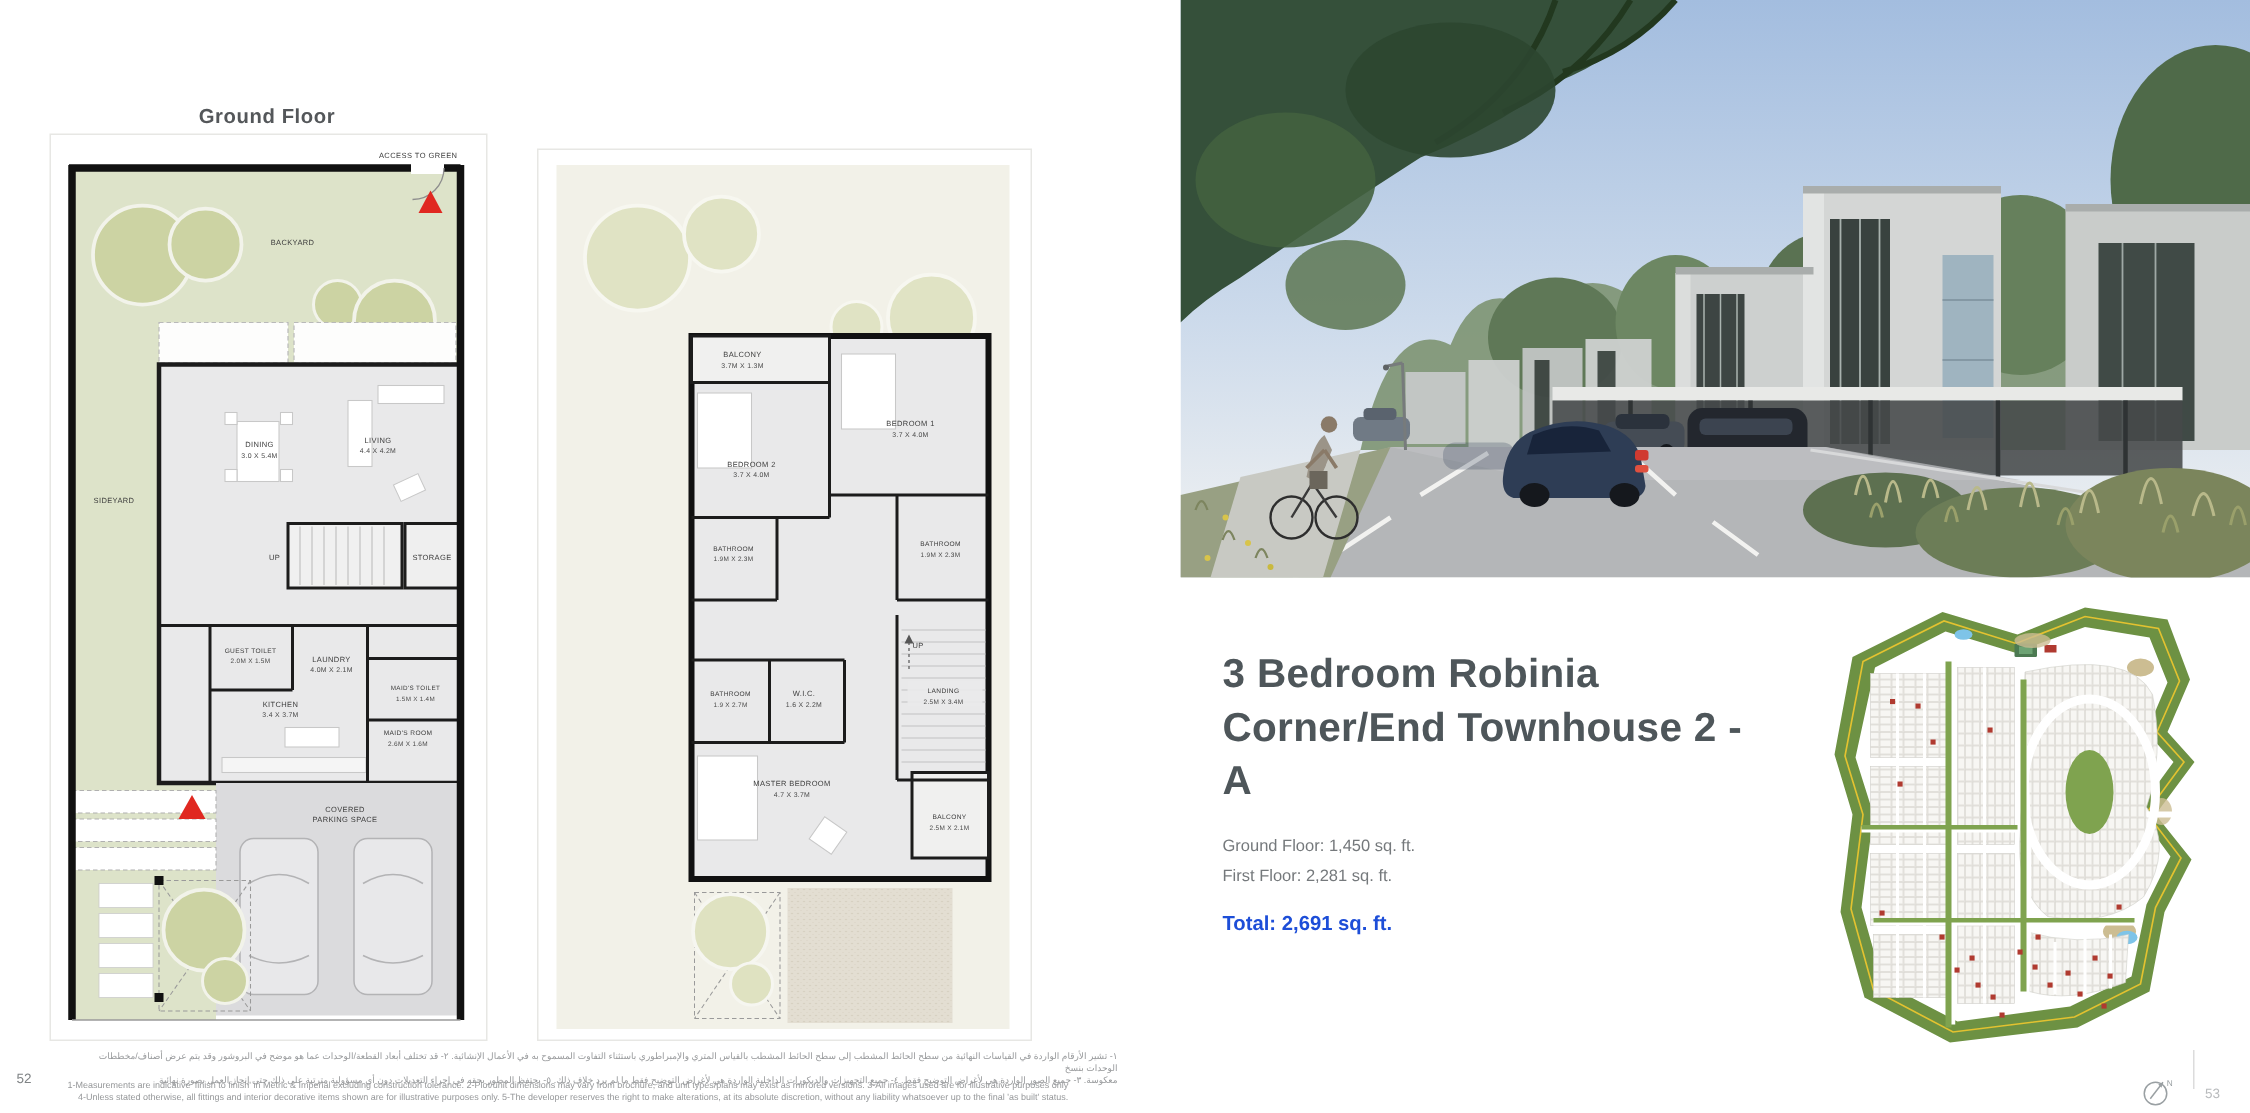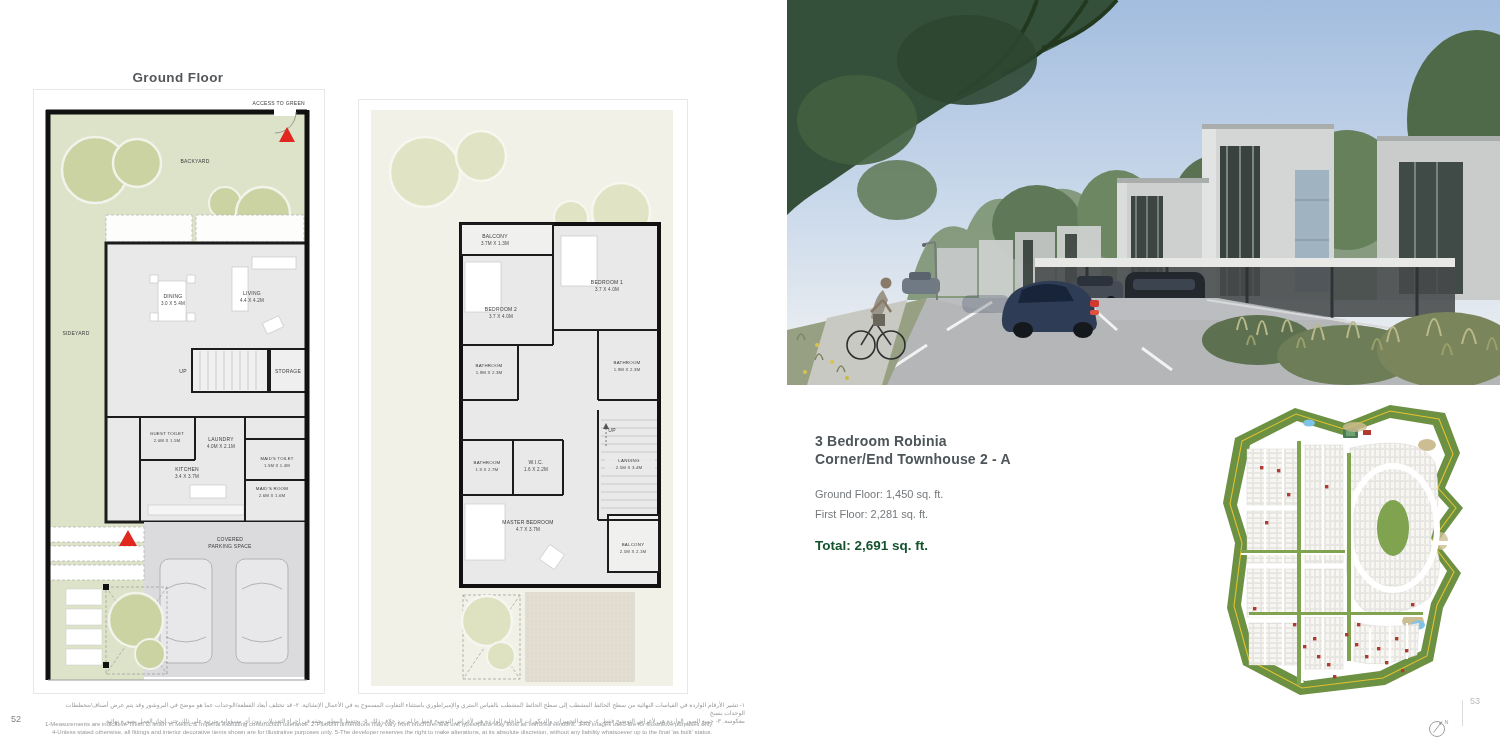--- a/index.html
+++ b/index.html
@@ -6,23 +6,23 @@
   .page{position:relative;width:1500px;height:742px;background:#fff;overflow:hidden;
         font-family:"Liberation Sans",sans-serif;color:#4e565a;padding-left:20px;}
   .plan-title{position:absolute;text-align:center;font-size:13.5px;font-weight:bold;
               color:#54575a;letter-spacing:.4px;}
   .plan-frame{position:absolute;border:1px solid #e7e7e4;background:#fff;}
   .plan-frame svg{position:absolute;}
   .room-label{font-size:5px;fill:#3c3c3c;letter-spacing:.25px;text-anchor:middle;font-family:"Liberation Sans",sans-serif;}
   .room-dims{font-size:4.6px;fill:#4a4a4a;letter-spacing:.2px;text-anchor:middle;font-family:"Liberation Sans",sans-serif;}
   .tiny-label{font-size:5px;fill:#3c3c3c;letter-spacing:.3px;font-family:"Liberation Sans",sans-serif;}
   .unit-info{position:absolute;left:815px;top:432px;width:370px;}
-  .unit-info h1{margin:0;font-size:14px;line-height:1.32;color:#4e565a;letter-spacing:.2px;}
+  .unit-info h1{margin:0;font-size:27px;line-height:1.32;color:#4e565a;letter-spacing:.2px;}
   .unit-info .areas{margin-top:15px;font-size:11px;color:#75797c;line-height:1.85;}
-  .unit-info .total{margin-top:13px;font-size:13.5px;font-weight:bold;color:#14532d;}
+  .unit-info .total{margin-top:13px;font-size:13.5px;font-weight:bold;color:#1d4ed8;}
   .footer-ar{position:absolute;left:45px;top:701px;width:700px;direction:rtl;text-align:right;
              font-size:6px;line-height:8px;color:#97999b;}
   .footer-en{position:absolute;left:45px;top:721px;width:1050px;font-size:6px;line-height:7.5px;color:#96989a;}
   .footer-en .l2{padding-left:7px;}
   .pagenum{position:absolute;font-size:9px;color:#7f8385;}
   .pagenum.right{color:#b9bbbd;}
   .divider-v{position:absolute;left:1462px;top:700px;width:1px;height:26px;background:#dcdcdc;}
   .compass{position:absolute;left:1427px;top:717px;width:26px;height:22px;}
   figure{margin:0;padding:0;}
   .photo{position:absolute;left:787px;top:0;width:713px;height:385px;}
@@ -468,21 +468,21 @@
 
   <div class="footer-ar">
     <div>١- تشير الأرقام الواردة في القياسات النهائية من سطح الحائط المشطب إلى سطح الحائط المشطب بالقياس المتري والإمبراطوري باستثناء التفاوت المسموح به في الأعمال الإنشائية. ٢- قد تختلف أبعاد القطعة/الوحدات عما هو موضح في البروشور وقد يتم عرض أصناف/مخططات الوحدات بنسخ</div>
     <div>معكوسة. ٣- جميع الصور الواردة هي لأغراض التوضيح فقط. ٤- جميع التجهيزات والديكورات الداخلية الواردة هي لأغراض التوضيح فقط ما لم يرد خلاف ذلك. ٥- يحتفظ المطور بحقه في إجراء التعديلات دون أي مسؤولية مترتبة على ذلك حتى إنجاز العمل بصورة نهائية</div>
   </div>
   <div class="footer-en">
     <div>1-Measurements are indicative 'finish to finish' in Metric &amp; Imperial excluding construction tolerance. 2-Plot/unit dimensions may vary from brochure, and unit types/plans may exist as mirrored versions. 3-All images used are for illustrative purposes only</div>
     <div class="l2">4-Unless stated otherwise, all fittings and interior decorative items shown are for illustrative purposes only. 5-The developer reserves the right to make alterations, at its absolute discretion, without any liability whatsoever up to the final 'as built' status.</div>
   </div>
   <div class="pagenum" style="left:11px;top:714px;">52</div>
-  <div class="pagenum right" style="left:1470px;top:696px;">53</div>
+  <div class="pagenum right" style="left:1470px;top:724px;">53</div>
   <div class="divider-v"></div>
   <div class="compass">
     <svg width="26" height="22" viewBox="0 0 26 22">
       <circle cx="10" cy="12" r="7.5" fill="none" stroke="#9aa0a3" stroke-width="1"></circle>
       <path d="M6.5,15.5 L15,4.5" stroke="#9aa0a3" stroke-width="1"></path>
       <polygon points="15,4.5 11.8,6 14,8.2" fill="#9aa0a3"></polygon>
       <text x="17.5" y="7" font-size="5.5" fill="#9aa0a3" font-family="Liberation Sans, sans-serif">N</text>
     </svg>
   </div>
 

